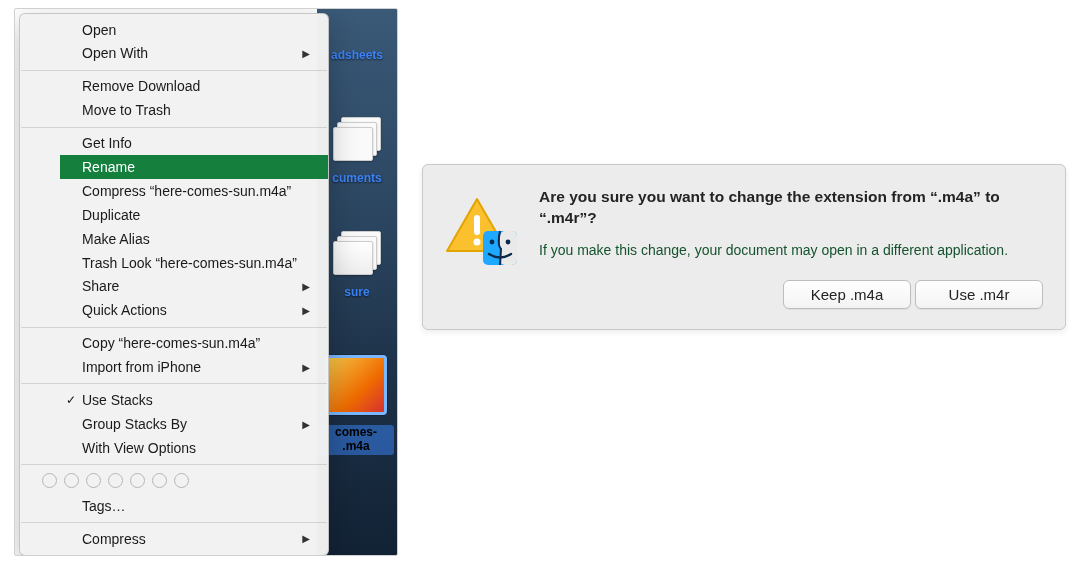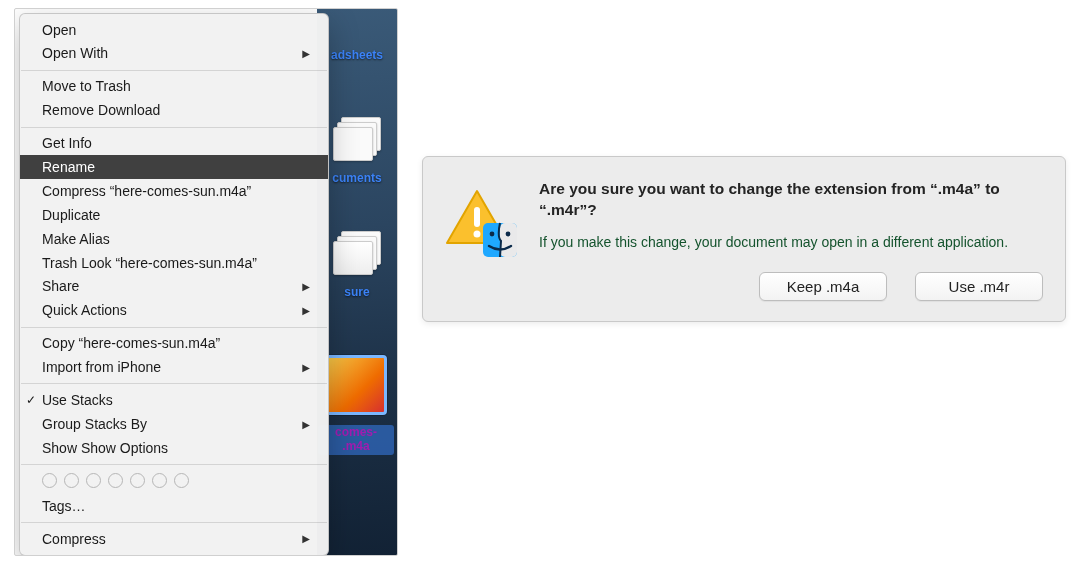--- a/index.html
+++ b/index.html
@@ -72,21 +72,21 @@
     background: linear-gradient(135deg,#f7c948,#ef6c00 60%,#d63030);
     border: 3px solid #7ab7ff;
     border-radius: 4px;
     box-shadow: 0 0 0 1px rgba(0,0,0,0.2);
   }
   .thumb-caption {
     position: absolute;
     right: 3px;
     width: 76px;
     text-align: center;
-    color: #a21caf;
+    color: #000000;
     font-size: 12px;
     font-weight: 600;
     background: rgba(50,110,200,0.7);
     border-radius: 3px;
     padding: 1px 2px;
     line-height: 1.15;
   }
 
   .context-menu {
     position: absolute;
@@ -101,23 +101,24 @@
     font-size: 14px;
     color: #1a1a1a;
   }
   .menu-item {
     display: flex;
     align-items: center;
     padding: 2.5px 18px 2.5px 22px;
     position: relative;
     cursor: default;
     line-height: 1.35;
+    margin-left: 40px;
   }
   .menu-item.highlighted {
-    background: #404040;
+    background: #15803d;
     color: #fff;
   }
   .menu-item .label { flex: 1; }
   .menu-item .arrow {
     font-size: 10px;
     color: #333;
     margin-left: 8px;
   }
   .menu-check {
     position: absolute;
@@ -139,21 +140,21 @@
     height: 15px;
     border: 1.3px solid #b6b6b6;
     border-radius: 50%;
     background: #f2f2f2;
   }
 
   
   .dialog {
     position: absolute;
     left: 422px;
-    top: 156px;
+    top: 164px;
     width: 644px;
     background: #ececec;
     border: 1px solid #c9c9c9;
     border-radius: 6px;
     padding: 22px 22px 20px 22px;
     display: flex;
     gap: 20px;
     box-shadow: 0 2px 6px rgba(0,0,0,0.08);
   }
   .dialog-icon-wrap {
@@ -172,21 +173,21 @@
   }
   .dialog-body {
     font-size: 14px;
     line-height: 1.4;
     color: #14532d;
     margin-bottom: 20px;
   }
   .dialog-buttons {
     display: flex;
     justify-content: flex-end;
-    gap: 28px;
+    gap: 4px;
   }
   .dlg-btn {
     min-width: 128px;
     padding: 5px 18px;
     font-size: 15px;
     font-family: inherit;
     background: linear-gradient(#ffffff,#f3f3f3);
     border: 1px solid #bdbdbd;
     border-radius: 6px;
     box-shadow: 0 1px 1px rgba(0,0,0,0.06);
@@ -224,24 +225,24 @@
   <div class="context-menu" id="context-menu">
       <div class="menu-item">
         <span class="label">Open</span>
       </div>
       <div class="menu-item">
         <span class="label">Open With</span>
         <span class="arrow">▶</span>
       </div>
       <div class="menu-sep"></div>
       <div class="menu-item">
+        <span class="label">Remove Download</span>
+      </div>
+      <div class="menu-item">
         <span class="label">Move to Trash</span>
-      </div>
-      <div class="menu-item">
-        <span class="label">Remove Download</span>
       </div>
       <div class="menu-sep"></div>
       <div class="menu-item">
         <span class="label">Get Info</span>
       </div>
       <div class="menu-item highlighted">
         <span class="label">Rename</span>
       </div>
       <div class="menu-item">
         <span class="label">Compress “here-comes-sun.m4a”</span>
@@ -274,21 +275,21 @@
       <div class="menu-sep"></div>
       <div class="menu-item">
         <span class="menu-check">✓</span>
         <span class="label">Use Stacks</span>
       </div>
       <div class="menu-item">
         <span class="label">Group Stacks By</span>
         <span class="arrow">▶</span>
       </div>
       <div class="menu-item">
-        <span class="label">Show Show Options</span>
+        <span class="label">With View Options</span>
       </div>
       <div class="menu-sep"></div>
       <div class="tags-row">
         <div class="tag-dot"></div>
         <div class="tag-dot"></div>
         <div class="tag-dot"></div>
         <div class="tag-dot"></div>
         <div class="tag-dot"></div>
         <div class="tag-dot"></div>
         <div class="tag-dot"></div>

